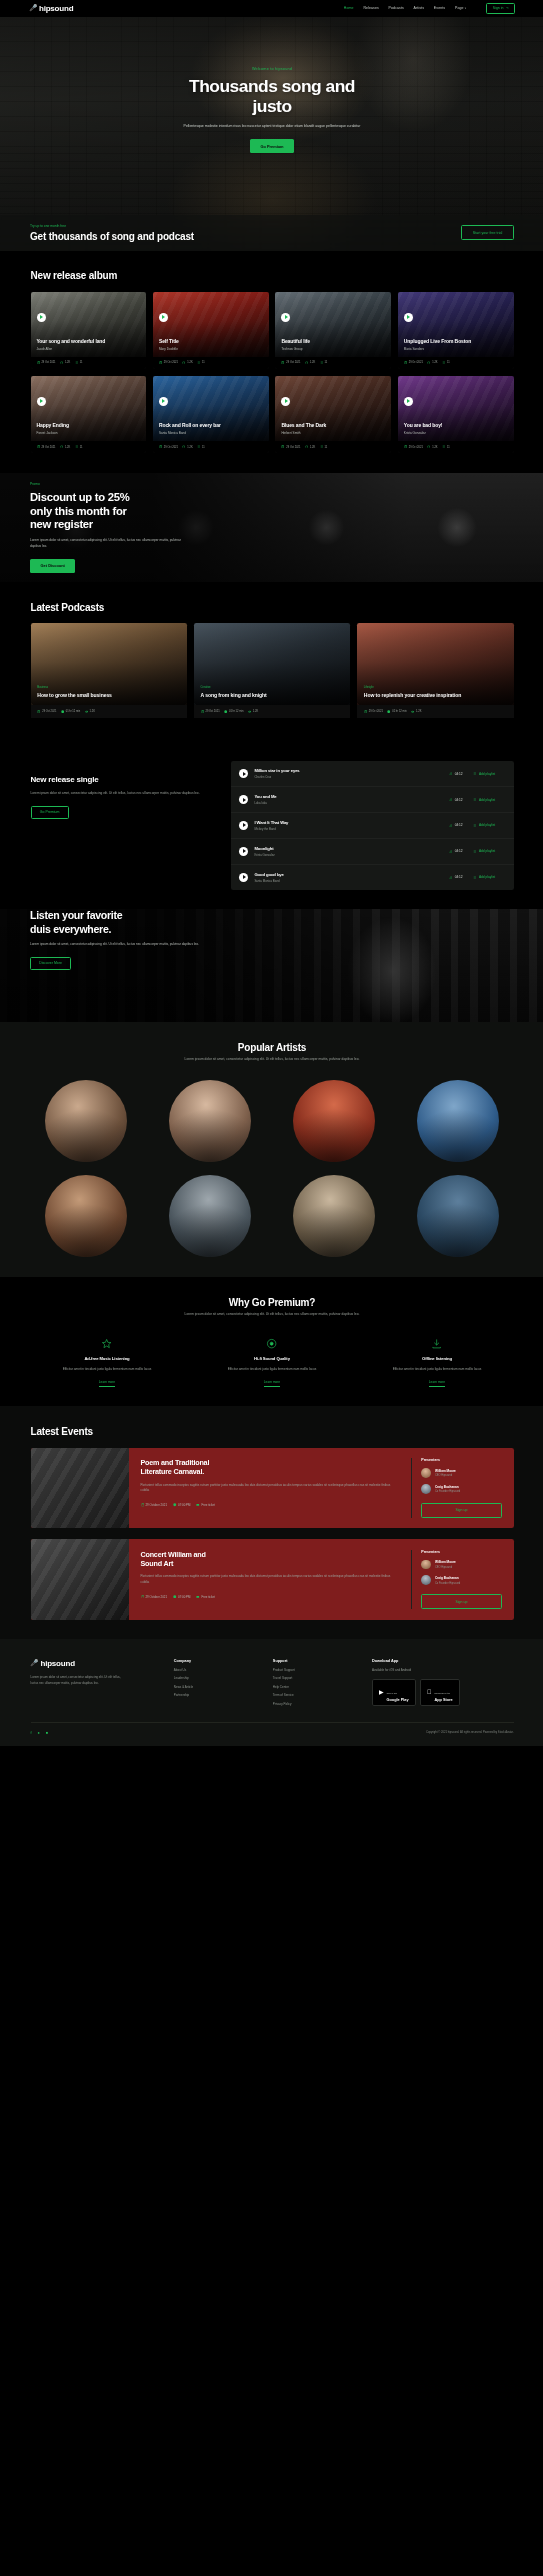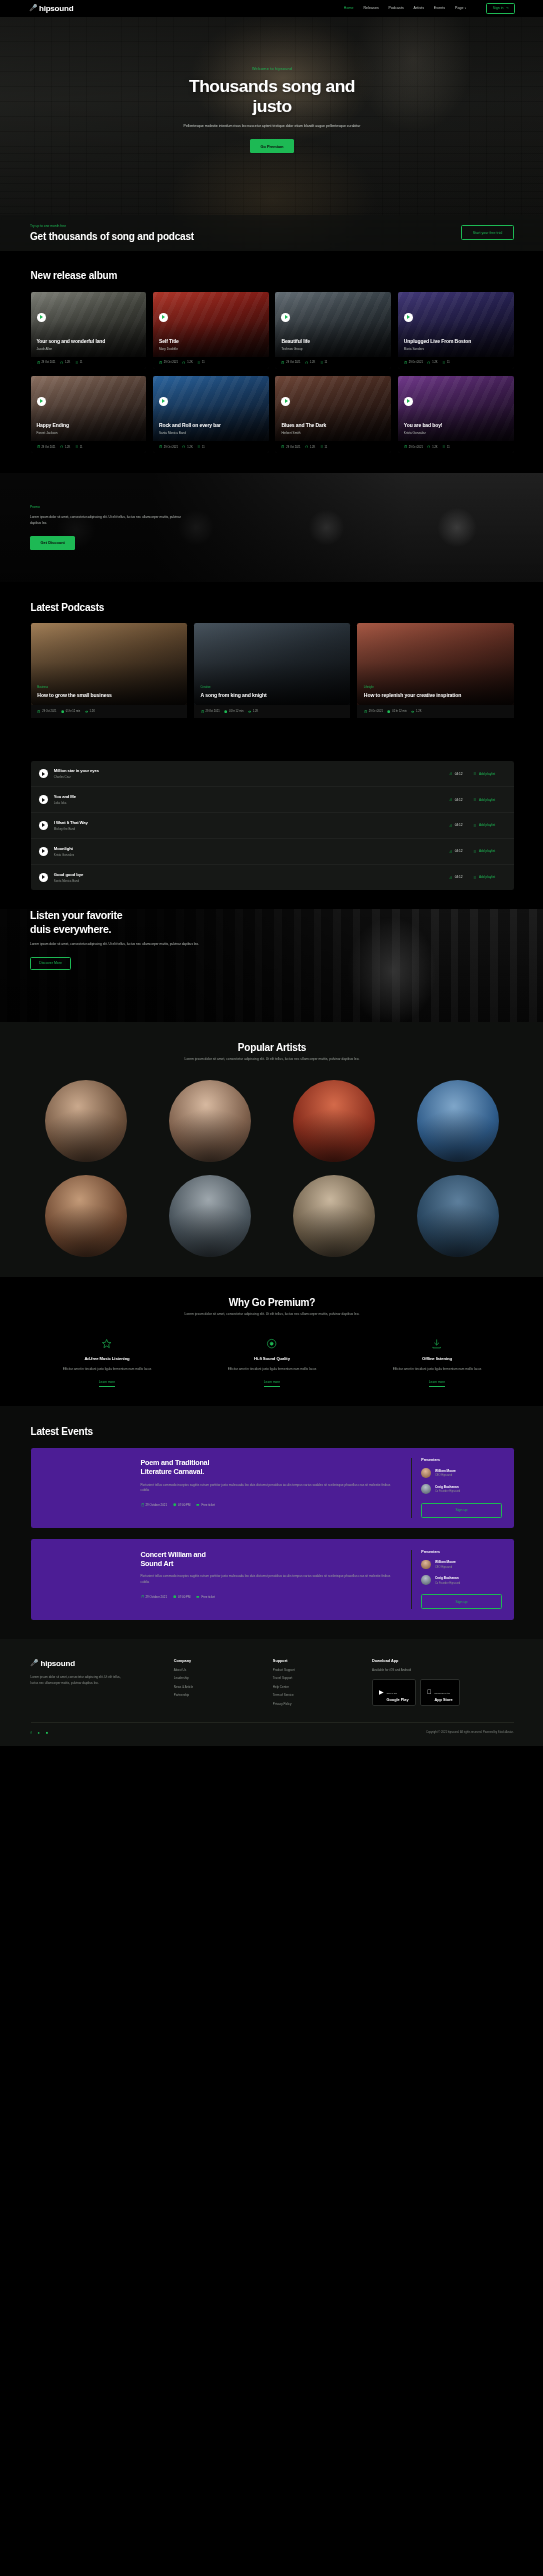--- a/index.html
+++ b/index.html
@@ -178,21 +178,21 @@
   .v4{background:radial-gradient(circle at 45% 32%, #7fa6c9, #2f5c8a 58%, #14263a);}
   .v5{background:radial-gradient(circle at 42% 30%, #c39a78, #6b452e 58%, #2b1a11);}
   .v6{background:radial-gradient(circle at 48% 30%, #9ea7ad, #4a555d 58%, #1c2227);}
   .v7{background:radial-gradient(circle at 45% 30%, #c9b79e, #6e5f4a 58%, #2a241b);}
   .v8{background:radial-gradient(circle at 50% 32%, #5d7f9c, #2b4963 58%, #121e2a);}
   .avatar:after{content:"";position:absolute;inset:0;
     background:radial-gradient(circle at 50% 105%, rgba(0,0,0,.55), transparent 60%);}
 
   
   .events { background:#0b0c0b; }
-  .event { display:flex; background:#4c1d95; border-radius:2.3px; overflow:hidden; margin-top:10.6px;align-items:flex-end; }
+  .event { display:flex; background:#7f1d1d; border-radius:2.3px; overflow:hidden; margin-top:10.6px; }
   .ev-img { width:98px; flex:0 0 98px; position:relative; }
   .e1{background:linear-gradient(140deg,#3d3d3d,#171717);}
   .e2{background:linear-gradient(140deg,#4a4a4a,#121212);}
   .ev-img:after{content:"";position:absolute;inset:0;
     background:repeating-linear-gradient(120deg, rgba(255,255,255,.06) 0 5.3px, transparent 5.3px 13px);}
   .ev-body { flex:1; padding:10.6px 12px; display:flex; gap:10.6px; }
   .ev-main { flex:1; }
   .ev-title { font-size:7.2px; font-weight:700; line-height:1.28; letter-spacing:-0.2px; }
   .ev-desc { font-size:3.1px; color:#9aa09a; line-height:1.85; margin-top:6px; }
   .ev-meta { display:flex; align-items:center; gap:6px; font-size:2.9px; color:#aeb3ae; margin-top:9px; }
@@ -438,20 +438,25 @@
 </div>
         </div>
     </div>
   </div>
 
   <div class="promo">
     <div class="promo-bg"></div>
     <div class="promo-shade"></div>
     <div class="promo-body">
       <div class="promo-eyebrow">Promo</div>
+      <div class="promo-title">
+        <div>Discount up to 25%</div>
+        <div>only this month for</div>
+        <div>new register</div>
+      </div>
       <div class="promo-desc">Lorem ipsum dolor sit amet, consectetur adipiscing elit. Ut elit tellus, luctus nec ullamcorper mattis, pulvinar dapibus leo.</div>
       <div class="btn-green">Get Discount</div>
     </div>
   </div>
 
   <div class="sec">
     <div class="inner">
       <div class="sec-title">Latest Podcasts</div>
       <div class="grid3" id="podcast-grid">
 <div>
@@ -504,20 +509,25 @@
                   <path d="M12 5C6 5 2 12 2 12s4 7 10 7 10-7 10-7-4-7-10-7zm0 11a4 4 0 110-8 4 4 0 010 8z"></path>
                 </svg>1.2K</span>
   </div>
 </div>
         </div>
     </div>
   </div>
 
   <div class="sec">
     <div class="inner single">
+      <div class="single-left">
+        <h3>New release single</h3>
+        <p>Lorem ipsum dolor sit amet, consectetur adipiscing elit. Ut elit tellus, luctus nec ullamcorper mattis, pulvinar dapibus leo.</p>
+        <div class="btn-ghost">Go Premium</div>
+      </div>
       <div class="tracks" id="tracks-list">
 <div class="track">
   <div class="t-play">
               <i></i>
             </div>
   <div class="t-info">
     <div class="t-name">Million star in your eyes</div>
     <div class="t-artist">Charles Cruz</div>
   </div>
   <div class="t-dur"><svg viewBox="0 0 24 24">

